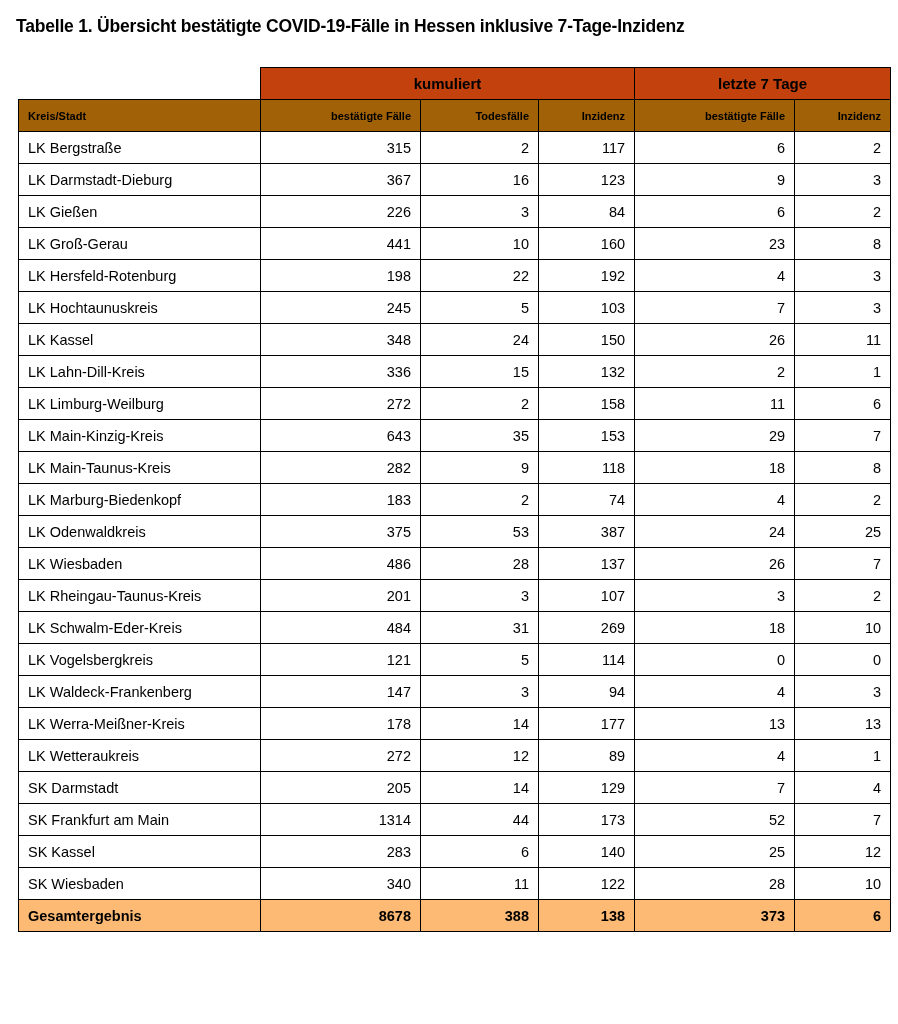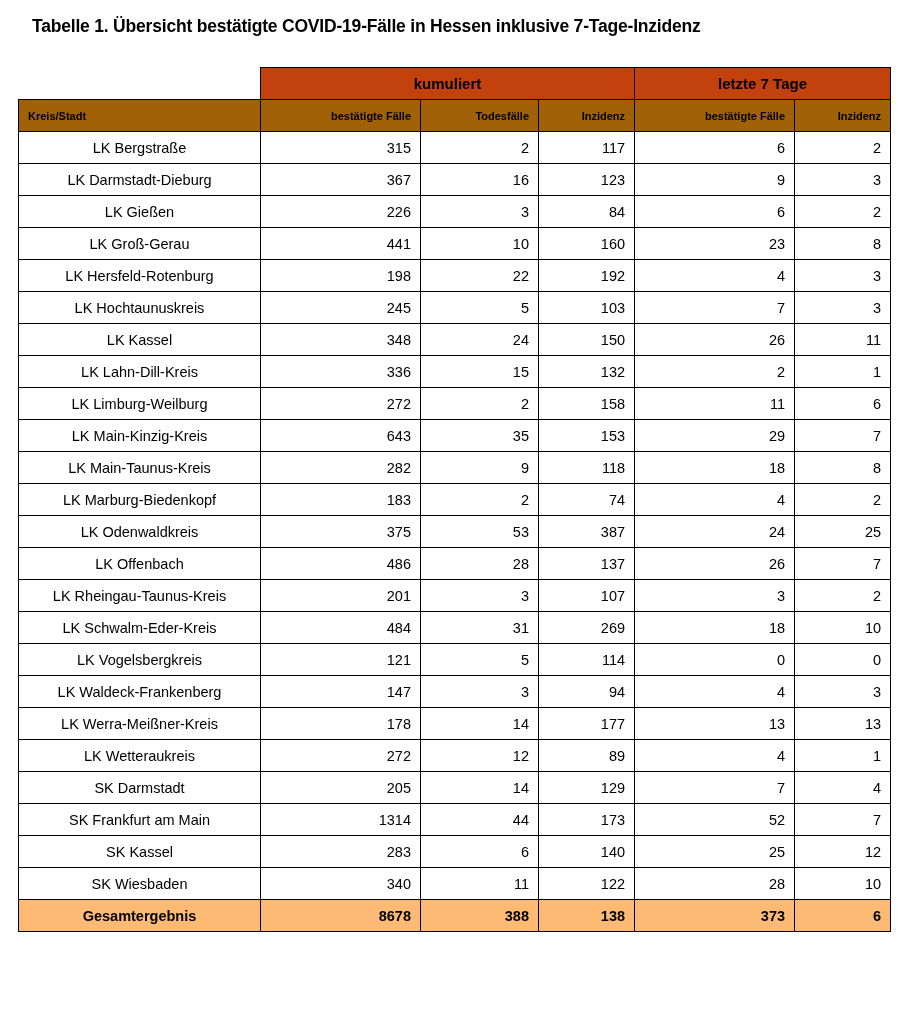--- a/index.html
+++ b/index.html
@@ -17,21 +17,21 @@
   .page {
     position: relative;
     width: 898px;
     height: 1024px;
     box-sizing: border-box;
   }
   .doc-title {
     font-size: 17.5px;
     font-weight: bold;
     letter-spacing: -0.2px;
-    padding: 16px 0 0 32px;
+    padding: 16px 0 0 16px;
     line-height: 1.2;
   }
   .table-wrap {
     padding: 30px 8px 0 18px;
   }
   table.covid {
     border-collapse: collapse;
     width: 872px;
     table-layout: fixed;
     font-size: 14.5px;
@@ -64,21 +64,21 @@
     background: #ffffff;
   }
   .colhdr {
     background: #a16207;
     font-weight: bold;
     font-size: 11px;
     height: 33px;
   }
   .colhdr.left  { text-align: left; }
   .colhdr.right { text-align: right; }
-  td.name { text-align: center; }
+  td.name { text-align: left; }
   td.num  { text-align: right; }
   tr.total td {
     background: #fdba74;
     font-weight: bold;
   }
 </style>
 </head>
 <body>
 
 <div class="page">
@@ -209,21 +209,21 @@
           </tr>
           <tr>
             <td class="name">LK Odenwaldkreis</td>
             <td class="num">375</td>
             <td class="num">53</td>
             <td class="num">387</td>
             <td class="num">24</td>
             <td class="num">25</td>
           </tr>
           <tr>
-            <td class="name">LK Offenbach</td>
+            <td class="name">LK Wiesbaden</td>
             <td class="num">486</td>
             <td class="num">28</td>
             <td class="num">137</td>
             <td class="num">26</td>
             <td class="num">7</td>
           </tr>
           <tr>
             <td class="name">LK Rheingau-Taunus-Kreis</td>
             <td class="num">201</td>
             <td class="num">3</td>

